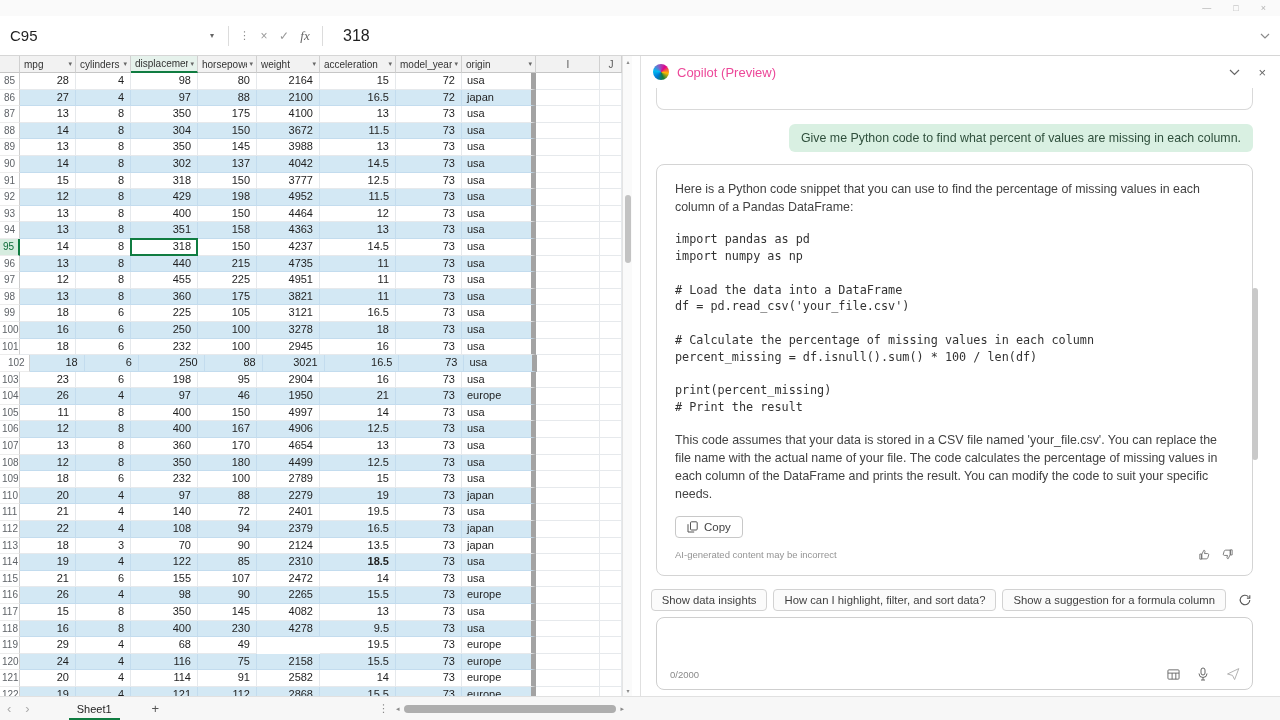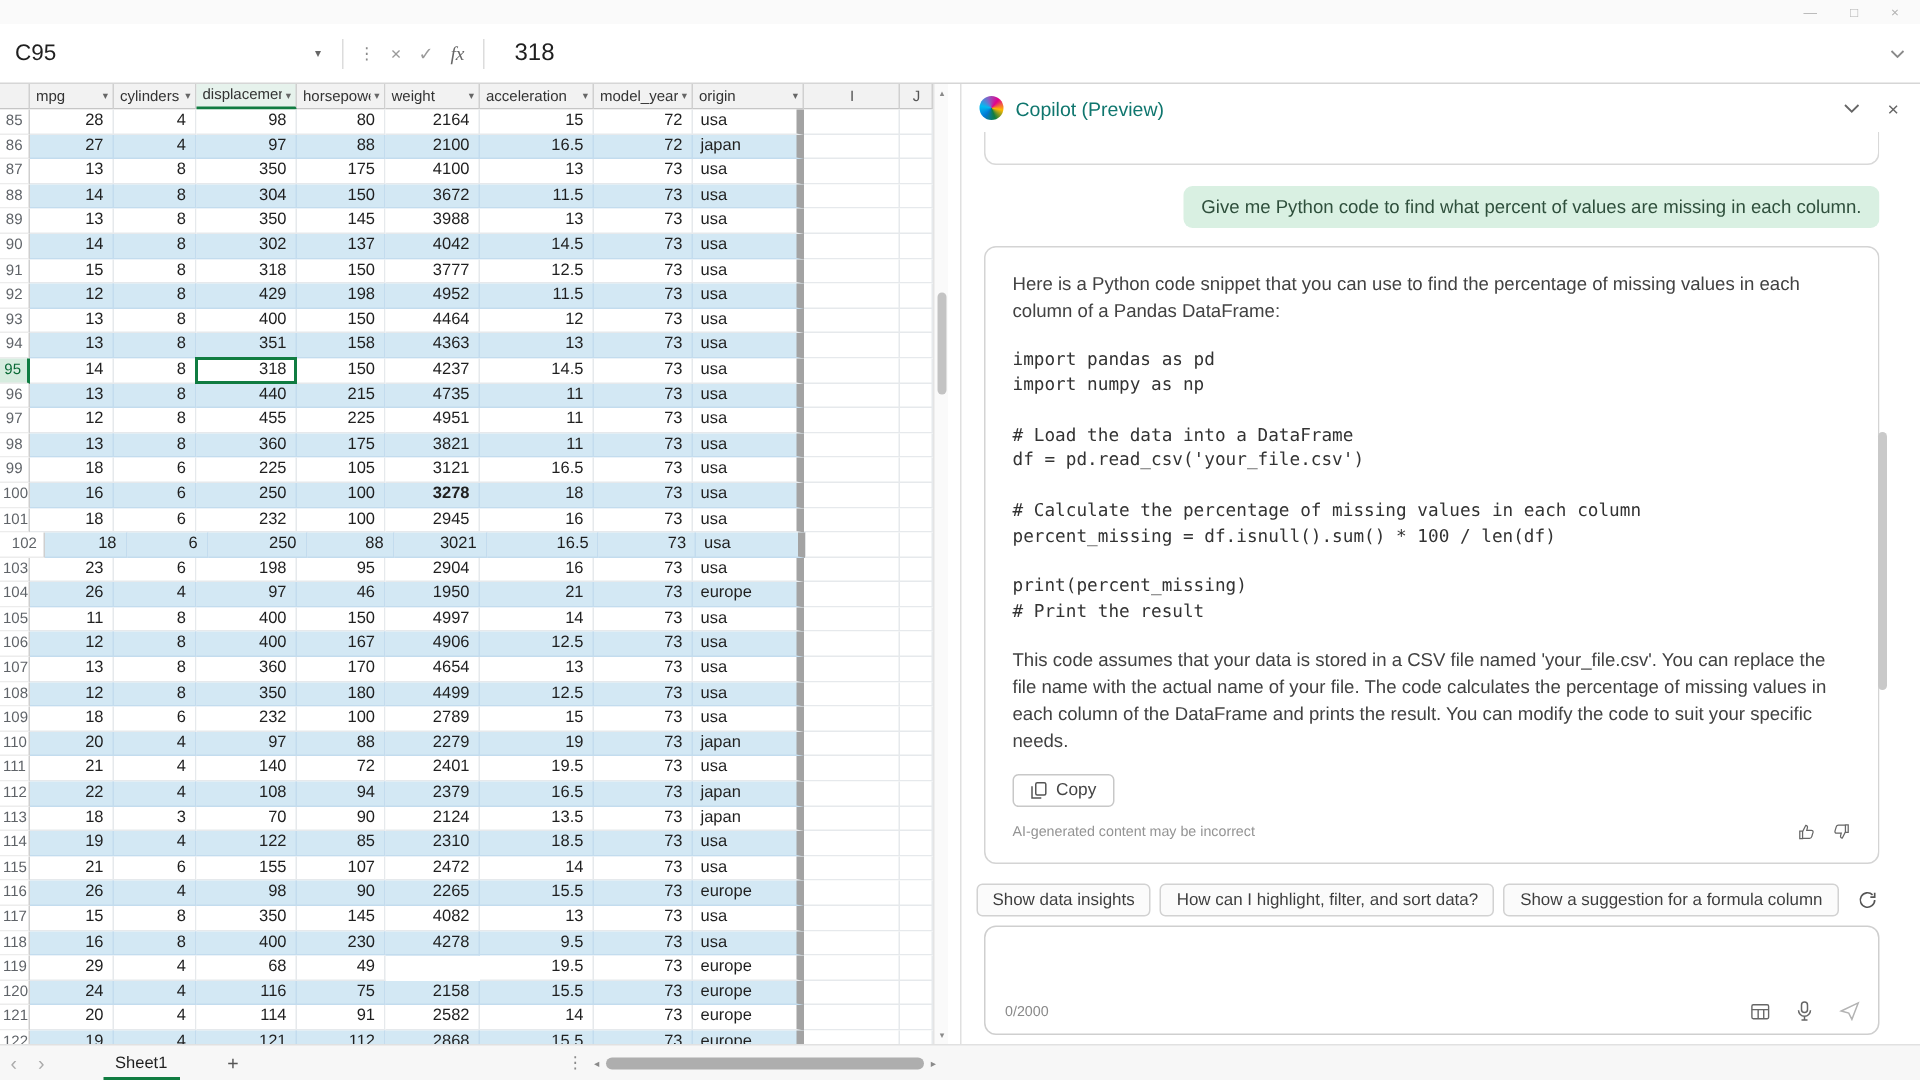--- a/index.html
+++ b/index.html
@@ -51,21 +51,21 @@
   .vscroll { position:absolute; top:0; bottom:0; left:622px; width:10px; background:#fafafa;
     border-left:1px solid #e4e4e4; }
   .vscroll .arr { position:absolute; left:0; width:10px; text-align:center; font-size:6px; color:#8a8a8a; }
   .vscroll .thumb { position:absolute; left:2px; width:6px; border-radius:3px; background:#c3c3c3; }
   
   .copilot { position:absolute; top:56px; left:640px; right:0; bottom:24px; background:#fff;
     border-left:1px solid #e0e0e0; }
   .cp-header { height:32px; display:flex; align-items:center; gap:8px; padding:0 14px 0 12px; }
   .cp-logo { width:16px; height:16px; border-radius:50%;
     background:conic-gradient(from 220deg,#0078d4,#00bcf2,#8661c5,#e3008c,#ffb900,#107c41,#0078d4); }
-  .cp-title { font-size:13px; color:#0f766e; }
+  .cp-title { font-size:13px; color:#ec4899; }
   .cp-hicons { margin-left:auto; display:flex; align-items:center; gap:18px; color:#666; }
   .cp-chat { position:absolute; top:32px; left:15px; width:597px; height:501px; overflow:hidden; }
   .partial-card { height:22px; border:1px solid #d9d9d9; border-top:none; border-radius:0 0 8px 8px; }
   .user-bubble { margin:14px 0 0 auto; width:fit-content; max-width:92%; background:#d9f0e2;
     border-radius:6px; padding:7px 12px; font-size:12.4px; color:#2f4f3c; }
   .resp-card { margin-top:12px; border:1px solid #d4d4d4; border-radius:8px; padding:15px 18px 14px 18px;
     font-size:12.4px; color:#424242; line-height:1.46; }
   .code-block { font-family:"DejaVu Sans Mono","Liberation Mono",monospace; font-size:11.8px;
     line-height:16.8px; color:#333; margin:15px 0; }
   .copy-btn { display:inline-flex; align-items:center; gap:6px; border:1px solid #c8c8c8; border-radius:4px;
@@ -359,21 +359,21 @@
         <div class="c txt tedge" style="width: 74px;">usa</div>
         <div class="c empty" style="width: 64px;"></div>
         <div class="c empty" style="width: 22px;"></div>
       </div>
       <div class="r">
         <div class="c gut" style="width: 20px;">100</div>
         <div class="c num band" style="width: 56px;">16</div>
         <div class="c num band" style="width: 55px;">6</div>
         <div class="c num band" style="width: 67px;">250</div>
         <div class="c num band" style="width: 59px;">100</div>
-        <div class="c num band" style="width: 63px; font-weight: bold;">3278</div>
+        <div class="c num band" style="width: 63px;">3278</div>
         <div class="c num band" style="width: 76px;">18</div>
         <div class="c num band" style="width: 66px;">73</div>
         <div class="c txt band tedge" style="width: 74px;">usa</div>
         <div class="c empty" style="width: 64px;"></div>
         <div class="c empty" style="width: 22px;"></div>
       </div>
       <div class="r">
         <div class="c gut" style="width: 20px;">101</div>
         <div class="c num" style="width: 56px;">18</div>
         <div class="c num" style="width: 55px;">6</div>
@@ -542,21 +542,21 @@
         <div class="c empty" style="width: 64px;"></div>
         <div class="c empty" style="width: 22px;"></div>
       </div>
       <div class="r">
         <div class="c gut" style="width: 20px;">114</div>
         <div class="c num band" style="width: 56px;">19</div>
         <div class="c num band" style="width: 55px;">4</div>
         <div class="c num band" style="width: 67px;">122</div>
         <div class="c num band" style="width: 59px;">85</div>
         <div class="c num band" style="width: 63px;">2310</div>
-        <div class="c num band" style="width: 76px;">18.5</div>
+        <div class="c num band" style="width: 76px; font-weight: bold;">18.5</div>
         <div class="c num band" style="width: 66px;">73</div>
         <div class="c txt band tedge" style="width: 74px;">usa</div>
         <div class="c empty" style="width: 64px;"></div>
         <div class="c empty" style="width: 22px;"></div>
       </div>
       <div class="r">
         <div class="c gut" style="width: 20px;">115</div>
         <div class="c num" style="width: 56px;">21</div>
         <div class="c num" style="width: 55px;">6</div>
         <div class="c num" style="width: 67px;">155</div>

